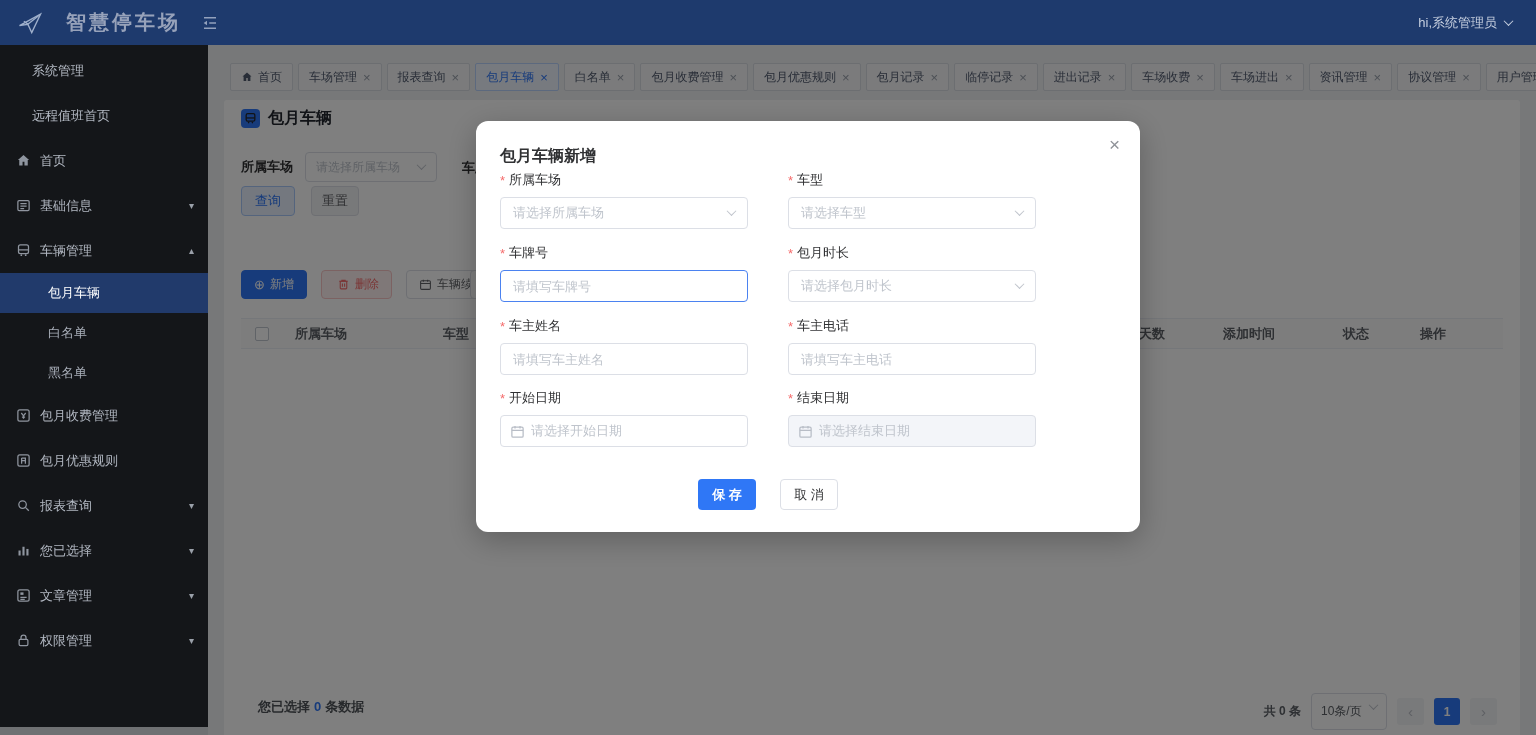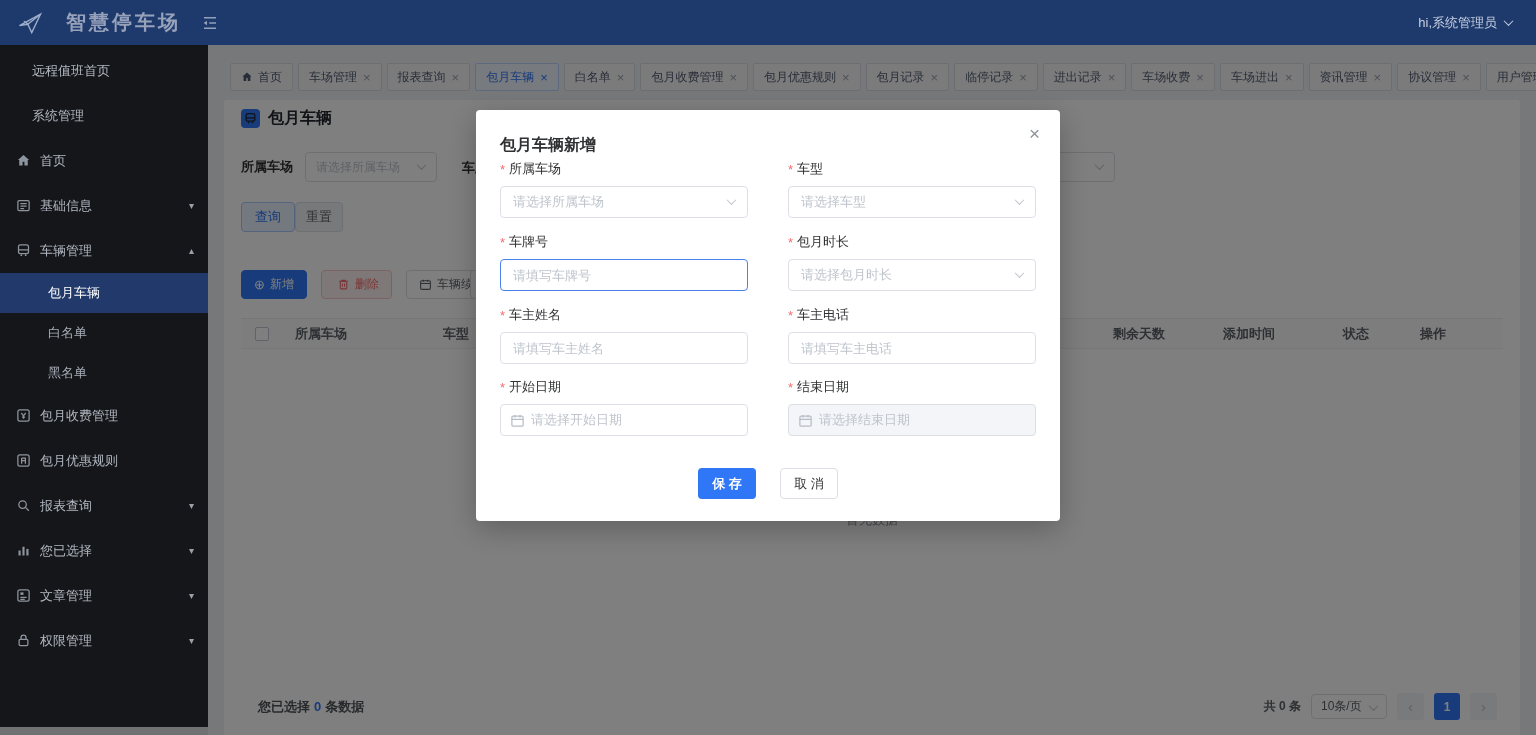--- a/index.html
+++ b/index.html
@@ -44,21 +44,21 @@
   .page-title span { font-size:16px; font-weight:bold; color:#22262e; }
 
   .filter-row { position:absolute; left:33px; top:107px; height:30px; display:flex; align-items:center; }
   .f-label { font-size:13px; font-weight:bold; color:#303133; margin-right:12px; }
   .sel-box { position:relative; width:132px; height:30px; border:1px solid #dcdfe6; border-radius:4px; background:#fff; display:flex; align-items:center; padding:0 24px 0 10px; cursor:pointer; }
   .sel-box .ph { font-size:12px; color:#bfc4cc; white-space:nowrap; overflow:hidden; }
   .sel-box .chev { position:absolute; right:11px; top:10px; }
   .filter-partial-label { position:absolute; left:254px; top:114px; font-size:13px; font-weight:bold; color:#303133; }
   .filter-sel-right { position:absolute; left:787px; top:107px; width:120px; }
 
-  .action-row { position:absolute; left:33px; top:157px; display:flex; }
+  .action-row { position:absolute; left:33px; top:141px; display:flex; gap:16px; }
   .btn { height:30px; border-radius:4px; font-size:13px; display:flex; align-items:center; justify-content:center; cursor:pointer; font-family:inherit; }
   .btn-query { width:54px; background:#e8f1fe; border:1px solid #a9c9fb; color:#2f77f6; }
   .btn-reset { width:48px; background:#f1f2f4; border:1px solid #dcdfe6; color:#606266; }
 
   .toolbar { position:absolute; left:33px; top:225px; display:flex; gap:14px; }
   .tb-btn { height:29px; border-radius:4px; font-size:12px; display:flex; align-items:center; gap:5px; padding:0 12px; cursor:pointer; }
   .tb-add { background:#2f77f6; color:#fff; border:1px solid #2f77f6; }
   .tb-add .plus { font-size:13px; }
   .tb-del { background:#fef0f0; color:#f56c6c; border:1px solid #f8c5c5;padding-left:15px; }
   .tb-renew { background:#fff; color:#606266; border:1px solid #dcdfe6; }
@@ -70,28 +70,28 @@
   .th-cb { position:absolute; left:14px; top:8px; width:14px; height:14px; border:1px solid #c0c6cf; border-radius:2px; background:#fff; cursor:pointer; }
   .c0{left:54px;} .c1{left:202px;} .c2{left:872px;} .c3{left:949px;margin-left:33px;} .c4{left:1102px;} .c5{left:1179px;}
 
   .empty-text { position:absolute; left:16px; width:1296px; top:466px; text-align:center; font-size:13px; color:#909399; }
 
   .sel-info { position:absolute; left:50px; top:653px; font-size:13px; color:#4e5358; font-weight:bold; }
   .sel-info .cnt { color:#2f77f6; margin:0 4px; }
 
   .pager { position:absolute; right:39px; top:648px; display:flex; align-items:center; gap:10px; font-size:12px; color:#5c6066; }
   .p-total { font-weight:bold; }
-  .p-size { position:relative; width:76px; height:25px; border:1px solid #dcdfe6; border-radius:4px; background:#fff; display:flex; align-items:center; padding:0 20px 0 9px; cursor:pointer; }
+  .p-size { position:relative; width:76px; height:37px; border:1px solid #dcdfe6; border-radius:4px; background:#fff; display:flex; align-items:center; padding:0 20px 0 9px; cursor:pointer; }
   .p-size .chev { position:absolute; right:9px; top:9px; }
   .p-btn { width:27px; height:27px; background:#f3f4f6; border-radius:3px; display:flex; align-items:center; justify-content:center; color:#bcc0c8; font-size:15px; cursor:pointer; }
   .p-cur { width:26px; height:27px; background:#2f77f6; color:#fff; border-radius:3px; display:flex; align-items:center; justify-content:center; font-weight:bold; cursor:pointer; }
 
   
   .overlay { position:fixed; left:0; top:0; width:1536px; height:735px; background:rgba(0,0,0,0.5); z-index:40; }
-  .modal { position:fixed; left:476px; top:110px; width:584px; height:411px; background:#fff; border-radius:4px; z-index:50; box-shadow:0 8px 30px rgba(0,0,0,.25); }
+  .modal { position:fixed; left:476px; top:121px; width:664px; height:411px; background:#fff; border-radius:12px; z-index:50; box-shadow:0 8px 30px rgba(0,0,0,.25); }
   .m-title { position:absolute; left:24px; top:25px; font-size:16px; font-weight:bold; color:#303133; }
   .m-close { position:absolute; right:20px; top:14px; font-size:19px; color:#909399; cursor:pointer; line-height:1; }
   .grp { position:absolute; width:248px; }
   .g0{left:24px;top:50px;} .g1{left:312px;top:50px;}
   .g2{left:24px;top:123px;} .g3{left:312px;top:123px;}
   .g4{left:24px;top:196px;} .g5{left:312px;top:196px;}
   .g6{left:24px;top:268px;} .g7{left:312px;top:268px;}
   .m-label { display:flex; align-items:center; height:18px; font-size:13px; color:#303133; }
   .star { color:#f56c6c; margin-right:4px; font-size:13px; }
   .m-field { position:relative; margin-top:8px; width:248px; height:32px; border:1px solid #dcdfe6; border-radius:4px; background:#fff; display:flex; align-items:center; padding:0 26px 0 12px; cursor:pointer; }
@@ -125,24 +125,24 @@
       </svg>
   </span>
   <span class="user-box">
     <span>hi,系统管理员</span>
     <i class="chev"></i>
   </span>
 </header>
 
 <aside class="sidebar">
   <div class="s-item no-icon">
+    <span>系统管理</span>
+  </div>
+  <div class="s-item no-icon">
     <span>远程值班首页</span>
-  </div>
-  <div class="s-item no-icon">
-    <span>系统管理</span>
   </div>
   <div class="s-item">
     <span class="s-ico">
         <svg viewBox="0 0 24 24">
           <path d="M12 3 3 11h2.2v9h5.3v-6h3v6h5.3v-9H21z" fill="currentColor"></path>
         </svg>
       </span>
     <span>首页</span>
   </div>
   <div class="s-item">

